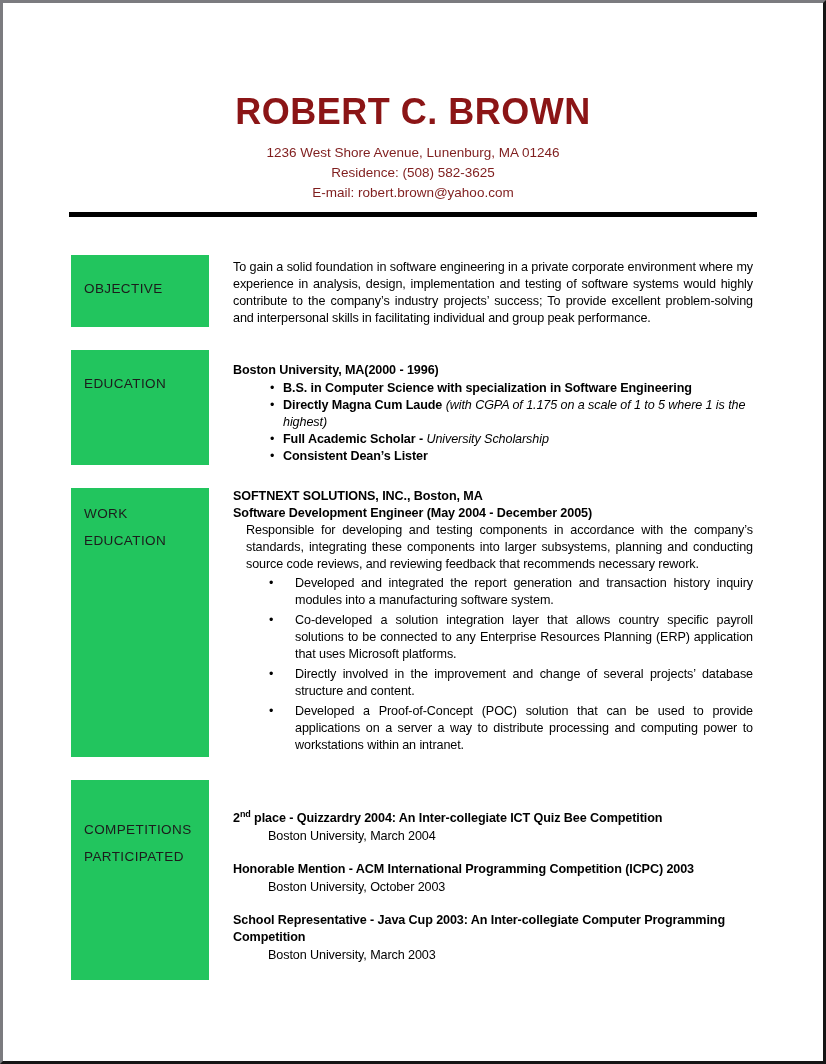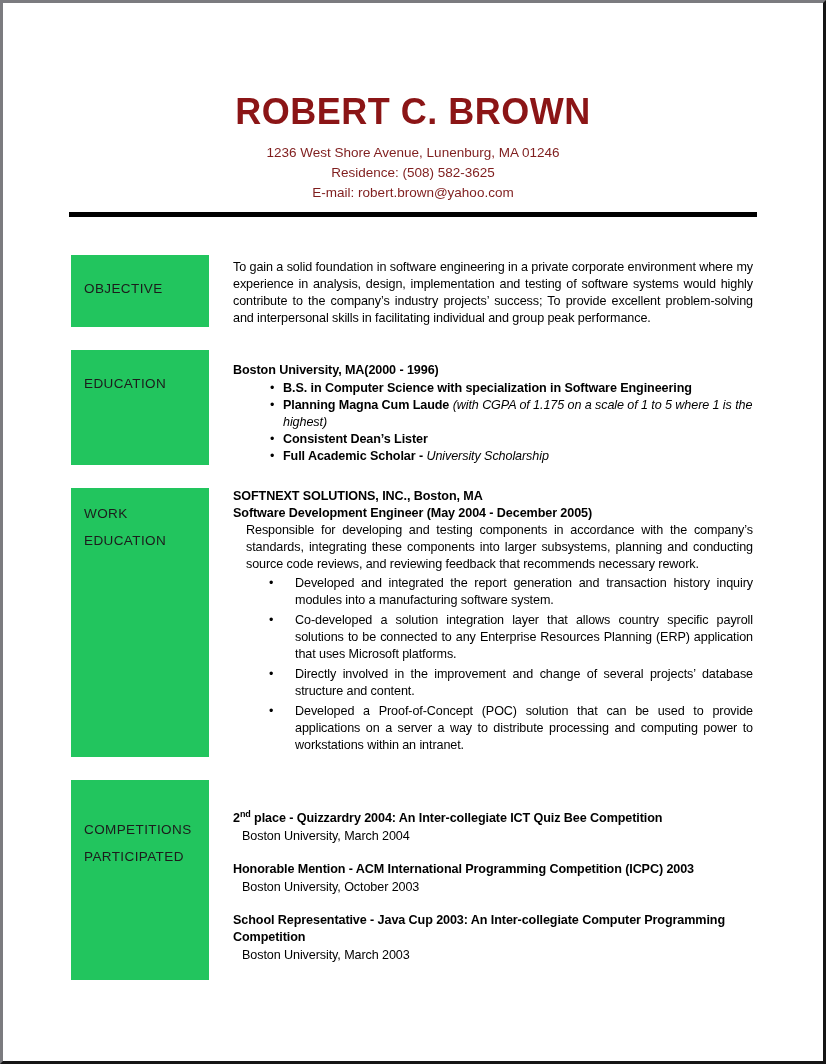--- a/index.html
+++ b/index.html
@@ -51,21 +51,21 @@
   
   .summary { margin:0 0 0 13px; }
   .work-list { list-style:none; margin:2px 0 0 0; padding:0 0 0 36px; }
   .work-list li { position:relative; padding-left:26px; margin-bottom:3px; }
   .work-list li::before { content:"\2022"; position:absolute; left:0; }
 
   
   .comp-item { margin-bottom:16px; }
   .comp-title { line-height:17px; }
   .comp-title sup { font-size:9px; line-height:0; vertical-align:super; }
-  .venue { margin:1px 0 0 9px; }
+  .venue { margin:1px 0 0 35px; }
 </style>
 </head>
 <body>
 
 <div class="page">
 
   <header>
     <h1 class="name-title">ROBERT C. BROWN</h1>
     <div class="contact">
       <div>1236 West Shore Avenue, Lunenburg, MA 01246</div>
@@ -88,27 +88,27 @@
       <div class="labelbox">
         <span>EDUCATION</span>
       </div>
       <div class="content">
         <div class="b">Boston University, MA(2000 - 1996)</div>
         <ul class="edu-list">
           <li>
             <span class="b">B.S. in Computer Science with specialization in Software Engineering</span><span class="i"></span>
           </li>
           <li>
-            <span class="b">Planning Magna Cum Laude </span><span class="i">(with CGPA of 1.175 on a scale of 1 to 5 where 1 is the highest)</span>
+            <span class="b">Directly Magna Cum Laude </span><span class="i">(with CGPA of 1.175 on a scale of 1 to 5 where 1 is the highest)</span>
+          </li>
+          <li>
+            <span class="b">Full Academic Scholar - </span><span class="i">University Scholarship</span>
           </li>
           <li>
             <span class="b">Consistent Dean’s Lister</span><span class="i"></span>
-          </li>
-          <li>
-            <span class="b">Full Academic Scholar - </span><span class="i">University Scholarship</span>
           </li>
         </ul>
       </div>
     </section>
 
     <section class="row sec-work">
       <div class="labelbox lb-work">
         <span>WORK</span>
         <span>EDUCATION</span>
       </div>

